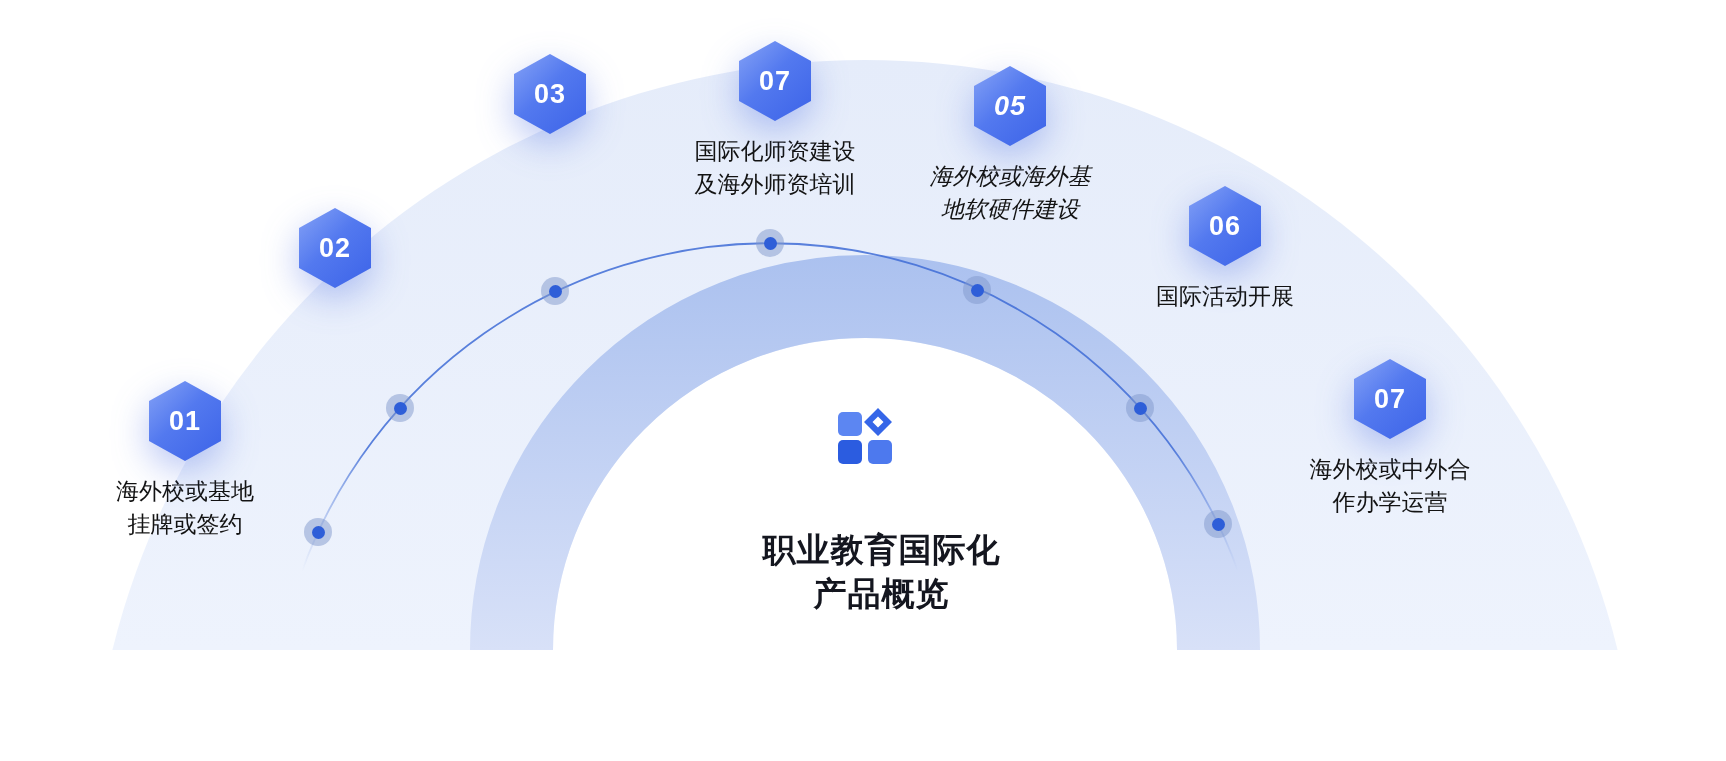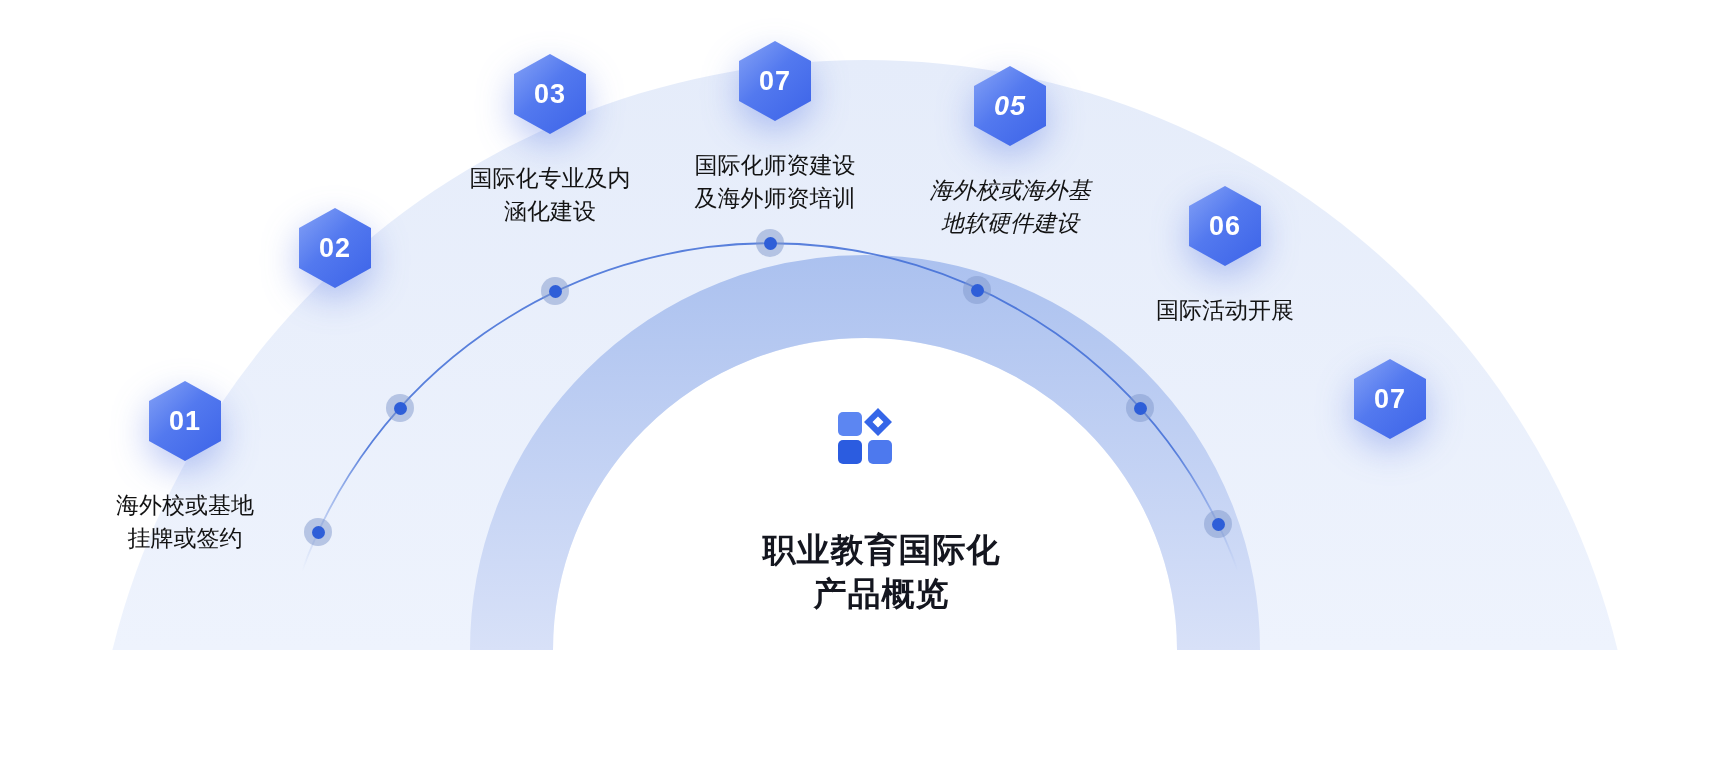--- a/index.html
+++ b/index.html
@@ -42,21 +42,21 @@
   .hex-wrap { filter:drop-shadow(0 12px 18px rgba(70,106,226,0.38)); }
   .hex {
     width:72px; height:80px;
     background:linear-gradient(135deg, #86a3f6 0%, #5379ef 45%, #3c63e8 100%);
     clip-path:polygon(50% 0%, 100% 25%, 100% 75%, 50% 100%, 0% 75%, 0% 25%);
     display:flex; align-items:center; justify-content:center;
   }
   .hex .num { color:#ffffff; font-size:27px; font-weight:bold; letter-spacing:1px; }
 
   .step-label {
-    margin-top:28px; font-size:23px; color:#131313;
+    margin-top:14px; font-size:23px; color:#131313;
     line-height:1.42; text-align:center; white-space:pre-line;
   }
 
   
   .center-icon { position:absolute; left:865px; top:408px; transform:translateX(-50%); z-index:3; }
   .center-title {
     position:absolute; left:865px; top:528px; transform:translateX(-50%);
     text-align:center; z-index:3;
   }
   .center-title .line {
@@ -121,22 +121,20 @@
       </div>
     </div>
   </div>
 
   <div class="item item-3">
     <div class="hex-wrap">
       <div class="hex">
         <span class="num">03</span>
       </div>
     </div>
-    <div class="step-label">国际化专业及内
-涵化建设</div>
   </div>
 
   <div class="item item-4">
     <div class="hex-wrap">
       <div class="hex">
         <span class="num">07</span>
       </div>
     </div>
     <div class="step-label">国际化师资建设
 及海外师资培训</div>
@@ -160,20 +158,22 @@
     </div>
     <div class="step-label">国际活动开展</div>
   </div>
 
   <div class="item item-7">
     <div class="hex-wrap">
       <div class="hex">
         <span class="num">07</span>
       </div>
     </div>
+    <div class="step-label">海外校或中外合
+作办学运营</div>
   </div>
 
   <div class="center-icon">
     <svg width="58" height="58" viewBox="0 0 58 58">
       <rect x="2" y="4" width="24" height="24" rx="5" fill="#5c86f2"></rect>
       <path d="M42 0 L56 14 L42 28 L28 14 Z M42 8.5 L47.5 14 L42 19.5 L36.5 14 Z" fill="#3566e8" fill-rule="evenodd"></path>
       <rect x="2" y="32" width="24" height="24" rx="5" fill="#2b5ce0"></rect>
       <rect x="32" y="32" width="24" height="24" rx="5" fill="#4d79ee"></rect>
     </svg>
   </div>

